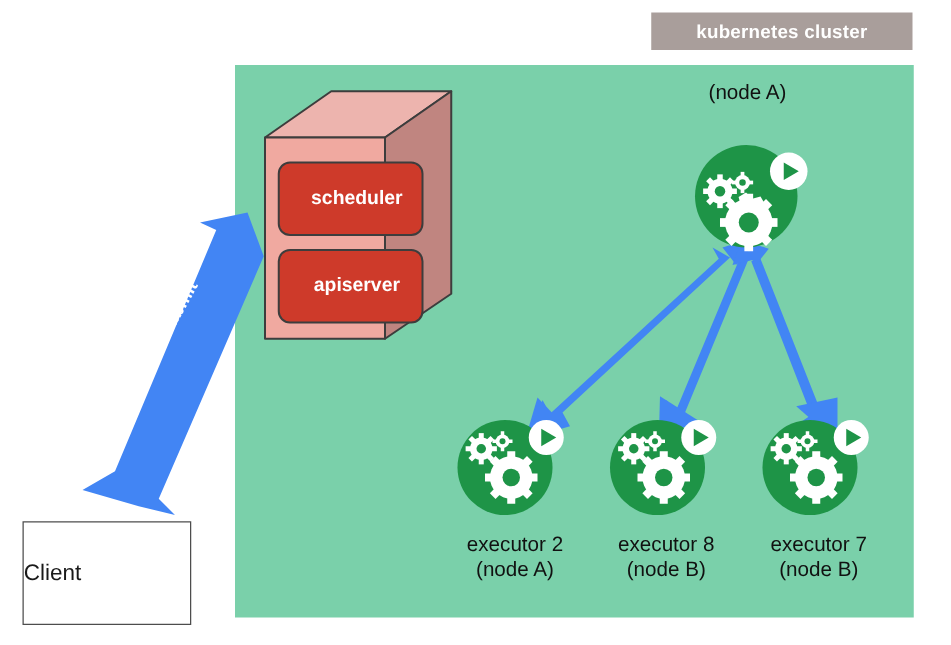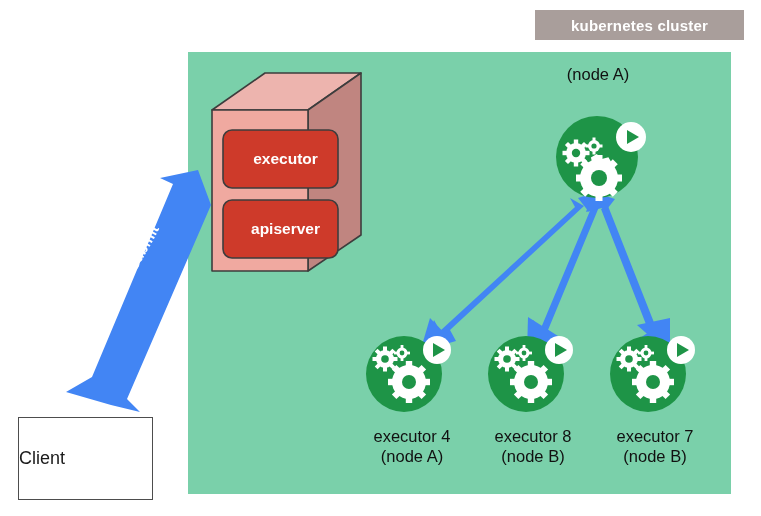--- a/index.html
+++ b/index.html
@@ -34,21 +34,20 @@
     left: 521px; top: 10px;
     width: 209px; height: 30px;
     background: #A99E9B;
     color: #ffffff;
     font-size: 15px;
     font-weight: bold;
     display: flex;
     align-items: center;
     justify-content: center;
     letter-spacing: 0.2px;
-    margin-left: 14px;
   }
 
   
   #client-box {
     left: 18px; top: 417px;
     width: 133px; height: 81px;
     background: #ffffff;
     border: 1.5px solid #4d4d4d;
     display: flex;
     align-items: center;
@@ -308,32 +307,32 @@
     </g>
     <g>
       <circle cx="681" cy="350" r="14" fill="#ffffff"></circle>
       <polygon points="677,343 689,350 677,357" fill="#1E9447"></polygon>
     </g>
   </g>
 </svg>
 
 <div class="abs" id="cluster-badge">kubernetes cluster</div>
 
-<div class="abs cube-label" id="apiserver-label">executor</div>
+<div class="abs cube-label" id="apiserver-label">scheduler</div>
 
 <div class="abs cube-label" id="scheduler-label">apiserver</div>
 
 <div class="abs" id="spark-submit-label">spark-submit</div>
 
 <div class="abs node-caption" id="driver-caption">
   <div>(node A)</div>
 </div>
 
 <div class="abs node-caption" id="exec1-caption">
-  <div>executor 4</div>
+  <div>executor 2</div>
   <div>(node A)</div>
 </div>
 
 <div class="abs node-caption" id="exec2-caption">
   <div>executor 8</div>
   <div>(node B)</div>
 </div>
 
 <div class="abs node-caption" id="exec3-caption">
   <div>executor 7</div>

